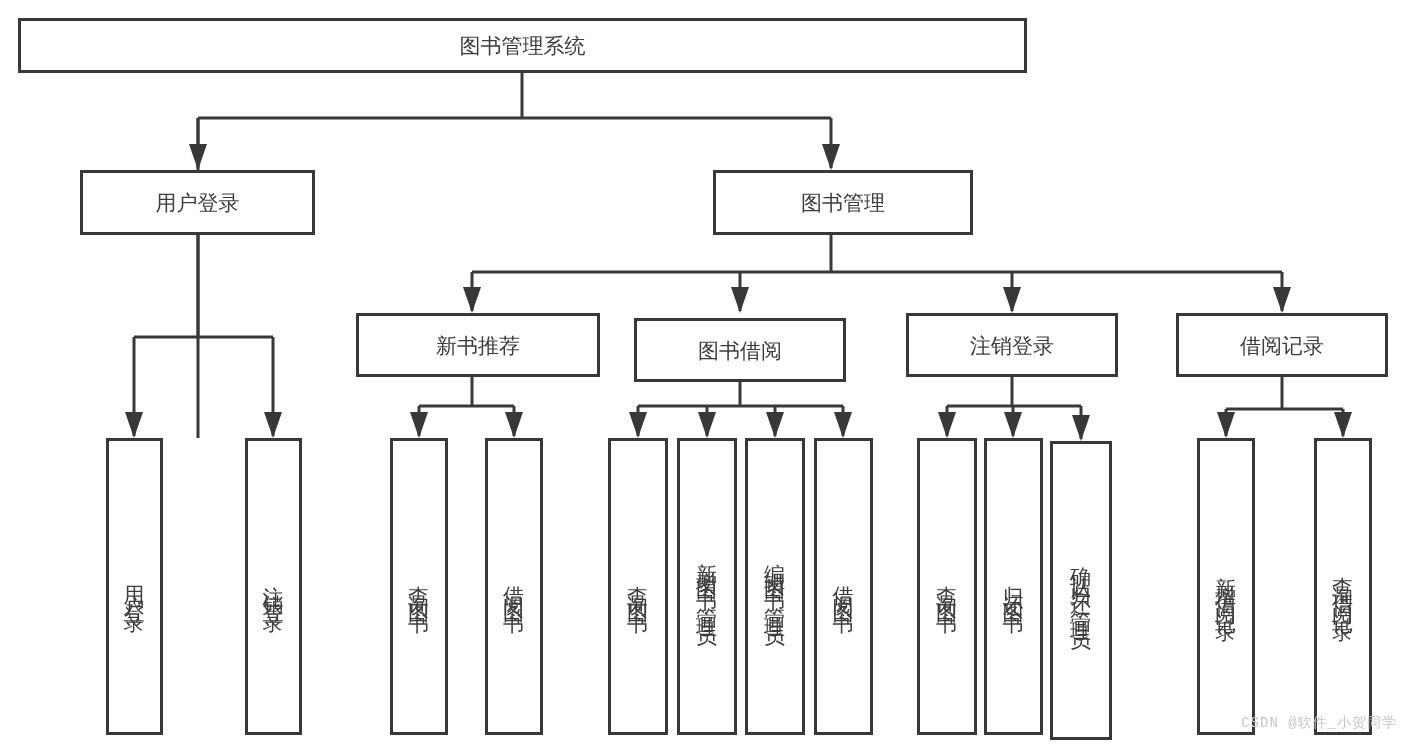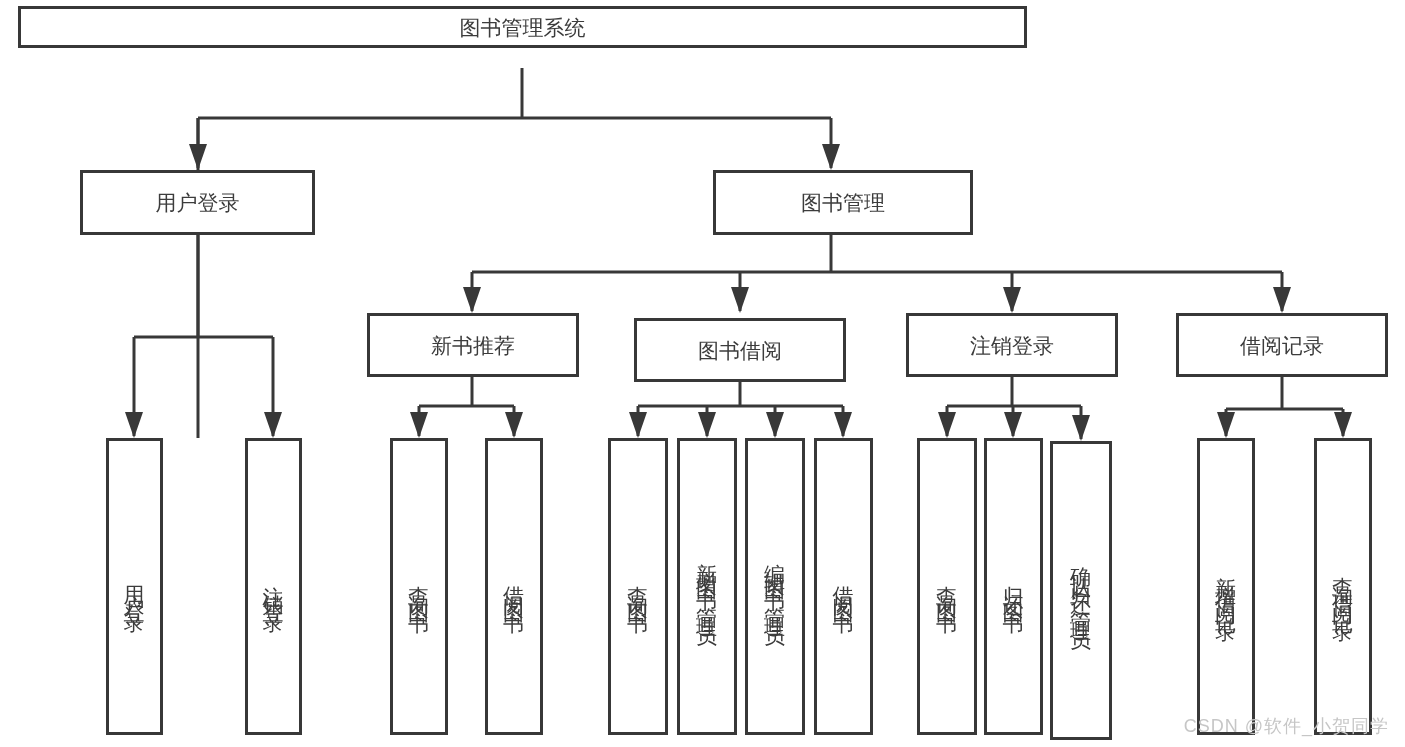--- a/index.html
+++ b/index.html
@@ -52,26 +52,27 @@
     color: var(--text);
   }
   .v-box span {
     writing-mode: vertical-rl;
     text-orientation: mixed;
     letter-spacing: 9px;
     white-space: nowrap;
   }
   .watermark {
     position: absolute;
-    right: 16px;
+    right: 8px;
     top: 714px;
-    font-size: 18px;
+    font-size: 14px;
     letter-spacing: 1px;
     color: var(--watermark);
     white-space: nowrap;
+    font-family: Liberation Mono, monospace;
   }
 </style>
 </head>
 <body>
 
 <div class="canvas">
 
   <svg class="connectors" viewBox="0 0 1405 747" xmlns="http://www.w3.org/2000/svg" aria-hidden="true">
 
     <path d="M522 68 V118"></path>
@@ -129,32 +130,32 @@
     <polygon points="698,412 716,412 707,438"></polygon>
     <polygon points="766,412 784,412 775,438"></polygon>
     <polygon points="834,412 852,412 843,438"></polygon>
     <polygon points="938,412 956,412 947,438"></polygon>
     <polygon points="1004,412 1022,412 1013,438"></polygon>
     <polygon points="1072,415 1090,415 1081,441"></polygon>
     <polygon points="1217,412 1235,412 1226,438"></polygon>
     <polygon points="1334,412 1352,412 1343,438"></polygon>
   </svg>
 
-  <div class="box" style="left:18px;top:6px;width:1009px;height:42px">
+  <div class="box" style="left:18px;top:18px;width:1009px;height:55px">
     <span>图书管理系统</span>
   </div>
 
   <div class="box" style="left:80px;top:170px;width:235px;height:65px">
     <span>用户登录</span>
   </div>
   <div class="box" style="left:713px;top:170px;width:260px;height:65px">
     <span>图书管理</span>
   </div>
 
-  <div class="box" style="left:367px;top:313px;width:212px;height:64px">
+  <div class="box" style="left:356px;top:313px;width:244px;height:64px">
     <span>新书推荐</span>
   </div>
   <div class="box" style="left:634px;top:318px;width:212px;height:64px">
     <span>图书借阅</span>
   </div>
   <div class="box" style="left:906px;top:313px;width:212px;height:64px">
     <span>注销登录</span>
   </div>
   <div class="box" style="left:1176px;top:313px;width:212px;height:64px">
     <span>借阅记录</span>

